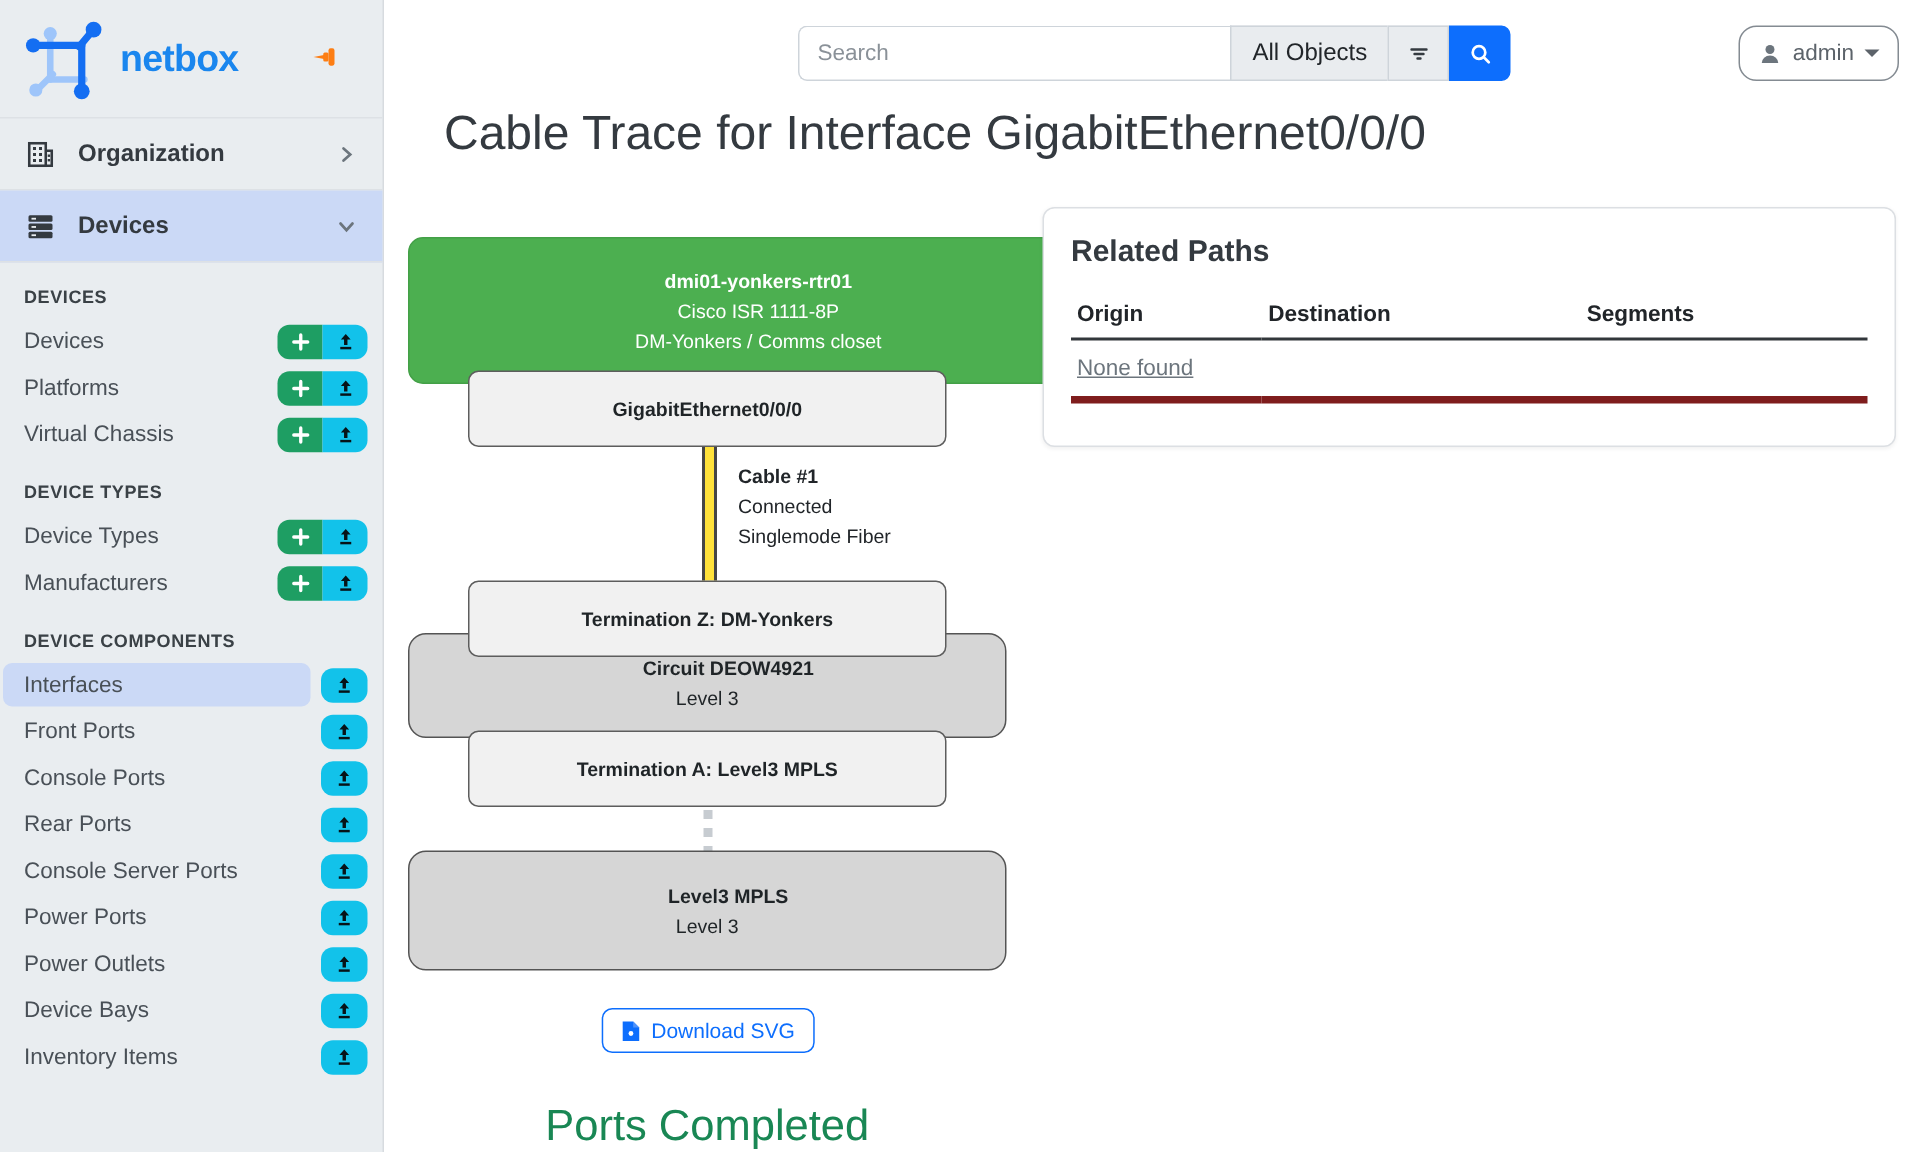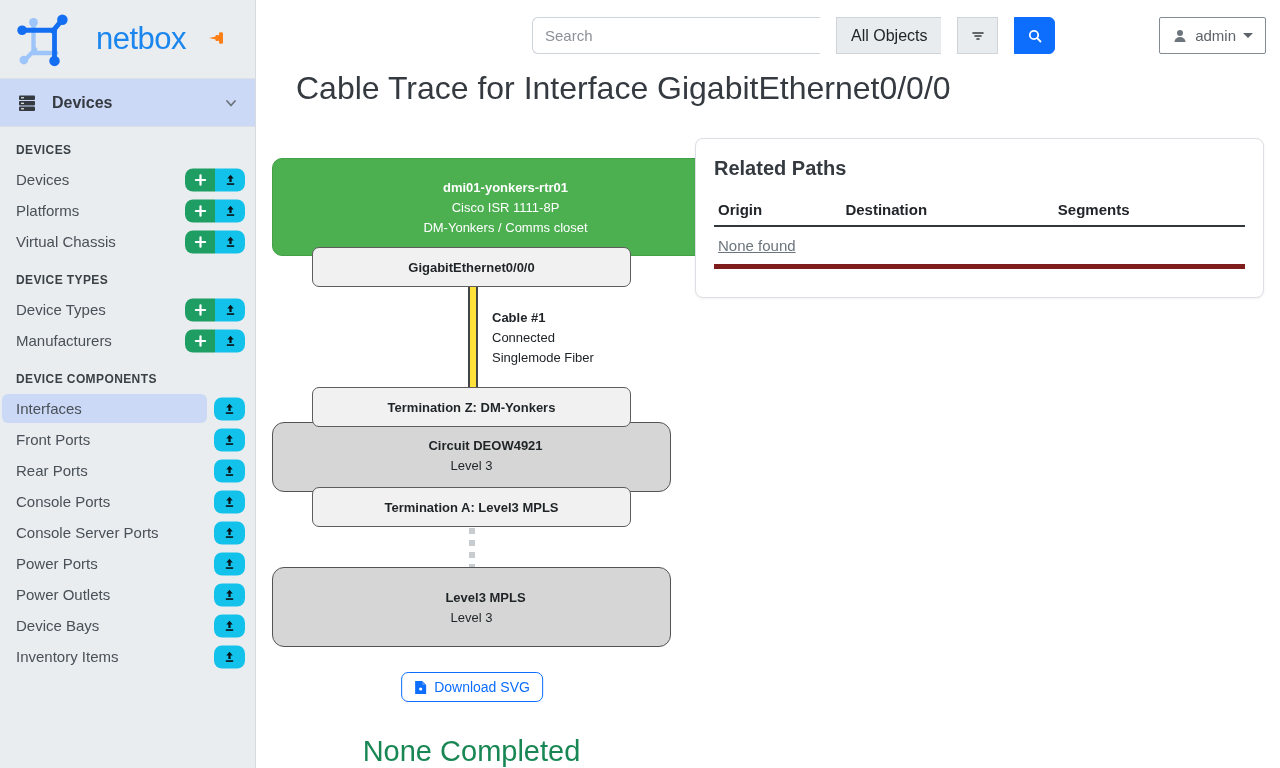--- a/index.html
+++ b/index.html
@@ -5,21 +5,21 @@
   * { margin:0; padding:0; box-sizing:border-box; }
   html,body { width:1280px; height:768px; overflow:hidden;
     font-family:"Liberation Sans", sans-serif; background:#fff; }
   body { position:relative; }
 
   
   .sidebar { position:absolute; left:0; top:0; width:256px; height:768px;
     background:#e9edf0; border-right:1px solid #d7dbdf; }
   .logo-row { height:78px; display:flex; align-items:center; padding:0 16px; position:relative; }
   .logo-mark { width:56px; height:56px; }
-  .brand-name { font-size:31px; font-weight:normal; color:#1a86ee; margin-left:24px; letter-spacing:-0.5px; }
+  .brand-name { font-size:25px; font-weight:bold; color:#1a86ee; margin-left:8px; letter-spacing:-0.5px; }
   .pin-btn { position:absolute; right:28px; top:28px; width:20px; height:20px; cursor:pointer; }
 
   .nav-group { border-top:1px solid #dde1e5; }
   .nav-item { height:48px; display:flex; align-items:center; padding:0 16px;
     border-bottom:1px solid #dde1e5; cursor:pointer; position:relative; }
   .nav-item.active { background:#cbd9f6; }
   .nav-icon { width:22px; height:22px; margin-right:14px; flex:0 0 auto; }
   .nav-label { font-size:16px; font-weight:600; color:#343a40; }
   .nav-chevron { position:absolute; right:18px; width:12px; height:12px; }
 
@@ -32,50 +32,50 @@
   .side-label { font-size:15px; color:#495057; position:relative; z-index:1; }
   .btn-group { position:absolute; right:10px; top:50%; transform:translateY(-50%);
     display:flex; height:23px; }
   .mini-btn { width:30px; display:flex; align-items:center; justify-content:center; cursor:pointer; }
   .mini-btn.add { background:#1e9e63; border-radius:8px 0 0 8px; }
   .mini-btn.upl { background:#12c2ea; border-radius:0 8px 8px 0; }
   .mini-btn.upl.solo { border-radius:8px; width:31px; }
 
   
   .main { position:absolute; left:256px; top:0; width:1024px; height:768px; background:#fff; }
-  .search-group { position:absolute; left:276px; top:17px; height:37px; display:flex;gap:16px; }
+  .search-group { position:absolute; left:276px; top:17px; height:37px; display:flex; }
   .search-input { width:288px; height:37px; border:1px solid #ced4da; border-right:none;
     border-radius:6px 0 0 6px; padding:0 12px; font-size:15px; color:#212529; outline:none; }
   .search-input::placeholder { color:#8a9198; }
   .scope-seg { height:37px; padding:0 14px; background:#e9ecef; border:1px solid #ced4da;
     border-right:none; display:flex; align-items:center; font-size:16px; color:#212529; cursor:pointer; }
   .filter-seg { width:41px; height:37px; background:#e9ecef; border:1px solid #ced4da;
     display:flex; align-items:center; justify-content:center; cursor:pointer; }
   .go-seg { width:41px; height:37px; background:#0d6efd; border:1px solid #0d6efd;
     border-radius:0 6px 6px 0; display:flex; align-items:center; justify-content:center; cursor:pointer; }
 
   .user-btn { position:absolute; right:14px; top:17px; height:37px; padding:0 12px;
-    border:1px solid #848b92; border-radius:2px; display:flex; align-items:center;
+    border:1px solid #848b92; border-radius:12px; display:flex; align-items:center;
     gap:7px; cursor:pointer; background:#fff; }
   .user-name { font-size:15px; color:#5c636a; }
   .caret-down { width:0; height:0; border-left:5px solid transparent;
     border-right:5px solid transparent; border-top:5px solid #5c636a; }
 
   
   .page-title { position:absolute; left:16px; top:70px; font-size:32px; font-weight:400;
     color:#343a40;margin-left:24px; }
 
   
   .diagram { position:absolute; left:16px; top:158px; width:400px; }
   .node { position:absolute; text-align:center; }
   .device-box { left:0; top:0; width:467px; height:98px; background:#4caf50;
     border:1px solid #43a047; border-radius:10px; color:#fff; padding-top:19px; }
   .device-box .t1 { font-size:13px; font-weight:bold; line-height:20px; }
   .device-box .t2 { font-size:13px; line-height:20px; }
-  .small-box { left:40px; width:319px; height:40px; background:#f1f1f1; border:1px solid #5d5d5d;
+  .small-box { left:40px; width:319px; height:51px; background:#f1f1f1; border:1px solid #5d5d5d;
     border-radius:7px; display:flex; align-items:center; justify-content:center;
     font-size:13px; font-weight:bold; color:#1f2427; z-index:2; }
   .iface-box { top:89px; }
   .termz-box { top:229px; }
   .terma-box { top:329px; }
   .big-gray { left:0; width:399px; background:#d6d6d6; border:1px solid #545454;
     border-radius:12px; color:#1f2427; z-index:1; }
   .circuit-box { top:264px; height:70px; padding-top:13px; }
   .net-box { top:409px; height:80px; padding-top:20px; }
   .big-gray .t1 { font-size:13px; font-weight:bold; line-height:20px;padding-left:28px; }
@@ -136,20 +136,42 @@
     <svg class="pin-btn" viewBox="0 0 20 20">
       <g fill="#fd7e14">
         <path d="M2 10 L9 8.6 L9 11.4 Z"></path>
         <rect x="8.5" y="7" width="3.5" height="6" rx="1"></rect>
         <rect x="12" y="4.2" width="4" height="11.6" rx="1.4"></rect>
       </g>
     </svg>
   </div>
 
   <div class="nav-group">
+    <div class="nav-item">
+      <svg class="nav-icon" viewBox="0 0 22 22">
+        <g fill="none" stroke="#343a40" stroke-width="1.7">
+          <rect x="3.5" y="3.5" width="11" height="15"></rect>
+          <path d="M14.5 8.5 h4 v10 h-4"></path>
+        </g>
+        <g fill="#343a40">
+          <rect x="6" y="6" width="2" height="2"></rect>
+            <rect x="10" y="6" width="2" height="2"></rect>
+          <rect x="6" y="10" width="2" height="2"></rect>
+            <rect x="10" y="10" width="2" height="2"></rect>
+          <rect x="6" y="14" width="2" height="2"></rect>
+            <rect x="10" y="14" width="2" height="2"></rect>
+          <rect x="15.8" y="11" width="1.6" height="1.6"></rect>
+            <rect x="15.8" y="14" width="1.6" height="1.6"></rect>
+        </g>
+      </svg>
+      <span class="nav-label">Organization</span>
+      <svg class="nav-chevron" viewBox="0 0 12 12">
+        <path d="M4 2 L8.5 6 L4 10" fill="none" stroke="#6c757d" stroke-width="1.8" stroke-linecap="round"></path>
+      </svg>
+    </div>
     <div class="nav-item active">
       <svg class="nav-icon" viewBox="0 0 22 22">
         <g fill="#343a40">
           <rect x="3" y="3.5" width="16" height="4.4" rx="1"></rect>
           <rect x="3" y="9" width="16" height="4.4" rx="1"></rect>
           <rect x="3" y="14.5" width="16" height="4.4" rx="1"></rect>
         </g>
         <g fill="#e9edf0">
           <rect x="5" y="5.2" width="3" height="1.2"></rect>
             <rect x="5" y="10.7" width="3" height="1.2"></rect>
@@ -264,32 +286,32 @@
     <span class="btn-group">
         <span class="mini-btn upl solo">
           <svg width="13" height="13" viewBox="0 0 16 16">
             <path d="M8 1.5 L12 6 H9.4 V10.5 H6.6 V6 H4 Z" fill="#071318"></path>
             <rect x="3.5" y="12" width="9" height="2" fill="#071318"></rect>
           </svg>
         </span>
       </span>
   </div>
   <div class="side-item">
+    <span class="side-label">Console Ports</span>
+    <span class="btn-group">
+        <span class="mini-btn upl solo">
+          <svg width="13" height="13" viewBox="0 0 16 16">
+            <path d="M8 1.5 L12 6 H9.4 V10.5 H6.6 V6 H4 Z" fill="#071318"></path>
+            <rect x="3.5" y="12" width="9" height="2" fill="#071318"></rect>
+          </svg>
+        </span>
+      </span>
+  </div>
+  <div class="side-item">
     <span class="side-label">Rear Ports</span>
-    <span class="btn-group">
-        <span class="mini-btn upl solo">
-          <svg width="13" height="13" viewBox="0 0 16 16">
-            <path d="M8 1.5 L12 6 H9.4 V10.5 H6.6 V6 H4 Z" fill="#071318"></path>
-            <rect x="3.5" y="12" width="9" height="2" fill="#071318"></rect>
-          </svg>
-        </span>
-      </span>
-  </div>
-  <div class="side-item">
-    <span class="side-label">Console Ports</span>
     <span class="btn-group">
         <span class="mini-btn upl solo">
           <svg width="13" height="13" viewBox="0 0 16 16">
             <path d="M8 1.5 L12 6 H9.4 V10.5 H6.6 V6 H4 Z" fill="#071318"></path>
             <rect x="3.5" y="12" width="9" height="2" fill="#071318"></rect>
           </svg>
         </span>
       </span>
   </div>
   <div class="side-item">
@@ -413,21 +435,21 @@
 
     <div class="download-btn">
       <svg width="13" height="15" viewBox="0 0 13 15">
         <path d="M1 1 h7 l4 4 v9 h-11 Z" fill="#0d6efd"></path>
         <path d="M8 1 v4 h4" fill="#4f93fb"></path>
         <circle cx="6.5" cy="9" r="1.6" fill="#fff"></circle>
       </svg>
       <span>Download SVG</span>
     </div>
 
-    <div class="trace-status">None Completed</div>
+    <div class="trace-status">Ports Completed</div>
   </div>
 
   <div class="card">
     <div class="card-title">Related Paths</div>
     <table class="paths-table">
       <thead>
         <tr>
           <th class="col-origin">Origin</th>
           <th class="col-dest">Destination</th>
           <th class="col-seg">Segments</th>

